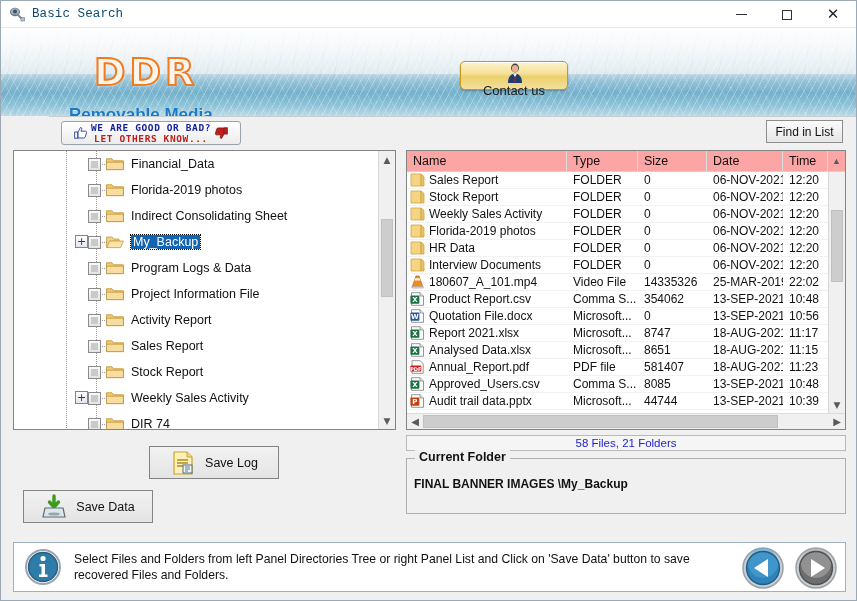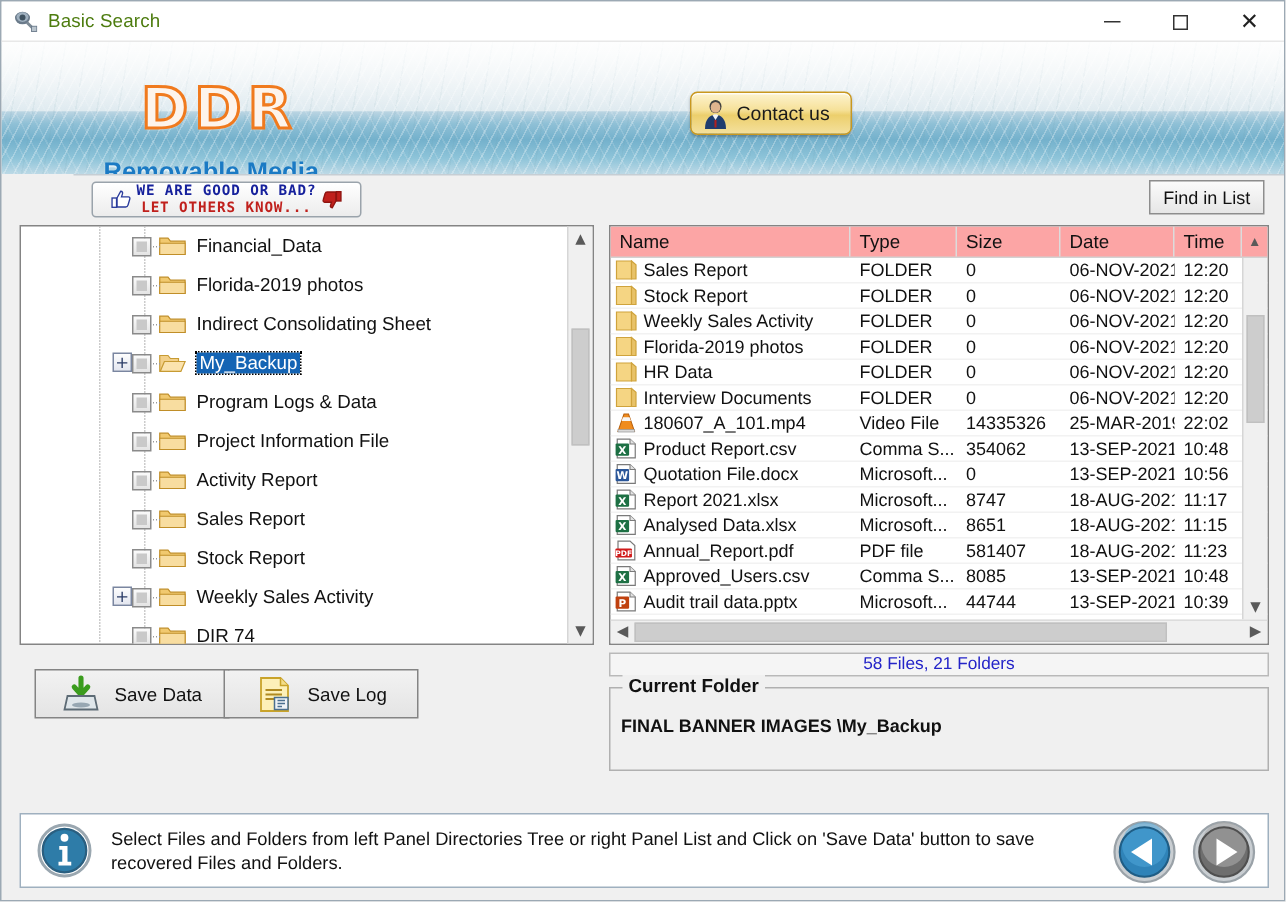--- a/index.html
+++ b/index.html
@@ -25,21 +25,21 @@
     display: flex; align-items: center;
     position: relative;
     border-bottom: 1px solid #e8e8e8;
   }
   .titlebar .app-icon {
     width: 16px; height: 16px; margin-left: 8px; margin-right: 7px;
     position: relative; flex: none;
   }
   .titlebar .app-icon svg { display: block; }
   .titlebar .title-text {
-    font-size: 12.5px; color: #4d7c0f; letter-spacing: 0.1px;
+    font-size: 12.5px; color: #0c4a6e; letter-spacing: 0.1px; font-family: Liberation Mono, monospace;
   }
   .winbtns { position: absolute; right: 0; top: 0; height: 27px; display: flex; }
   .winbtn {
     width: 46px; height: 27px; display: flex; align-items: center; justify-content: center;
     font-size: 12px; color: #222; cursor: default;
   }
   .winbtn .glyph-min { width: 11px; height: 1px; background: #333; display: block; }
   .winbtn .glyph-max { width: 10px; height: 10px; border: 1px solid #333; display: block; }
   .winbtn .glyph-close { font-size: 15px; line-height: 1; font-family: "DejaVu Sans", sans-serif; font-weight: 300;}
 
@@ -80,21 +80,21 @@
     text-shadow: 0 1px 1px rgba(255,255,255,0.75);
     line-height: 1;
   }
   .contact-btn {
     position: absolute; left: 459px; top: 33px;
     width: 108px; height: 29px;
     border: 1px solid #c9981f;
     border-radius: 5px;
     background: linear-gradient(180deg, #fdf3cf 0%, #f6e199 42%, #eccf6c 55%, #f4e09d 100%);
     box-shadow: 0 1px 2px rgba(0,0,0,0.28), inset 0 1px 0 rgba(255,255,255,0.8);
-    display: flex; align-items: center; cursor: pointer;
+    display: flex; align-items: center; cursor: pointer; flex-direction: column;
   }
   .contact-btn .person {
     width: 22px; height: 21px; margin-left: 5px; margin-right: 3px; flex: none;
   }
   .contact-btn .clabel { font-size: 13px; color: #1b1b1b; }
 
   
   .toolbar {
     height: 34px; position: relative;
     background: #f0f0f0;
@@ -254,21 +254,21 @@
   
   .savebar { position: absolute; left: 12px; top: 288px; width: 383px; height: 60px; }
   .btn-big {
     position: absolute; top: 8px; height: 33px; width: 130px;
     border: 1px solid #848484;
     background: linear-gradient(180deg, #f2f2f2, #e4e4e4);
     display: flex; align-items: center; justify-content: center;
     font-size: 12.5px; color: #111; cursor: pointer;
   }
   .btn-big .bicon { width: 26px; height: 26px; margin-right: 9px; flex: none; }
-  #saveDataBtn { left: 10px; }
+  #saveDataBtn { left: 10px; margin-top: 44px; }
   #saveLogBtn { left: 136px; }
 
   .count-strip {
     position: absolute; left: 405px; top: 285px; width: 440px; height: 16px;
     border: 1px solid #b9b9b9; background: #f5f5f5;
     display: flex; align-items: center; justify-content: center;
     font-size: 11.5px; color: #2323c8;
   }
   .cur-folder {
     position: absolute; left: 405px; top: 308px; width: 440px; height: 56px;

